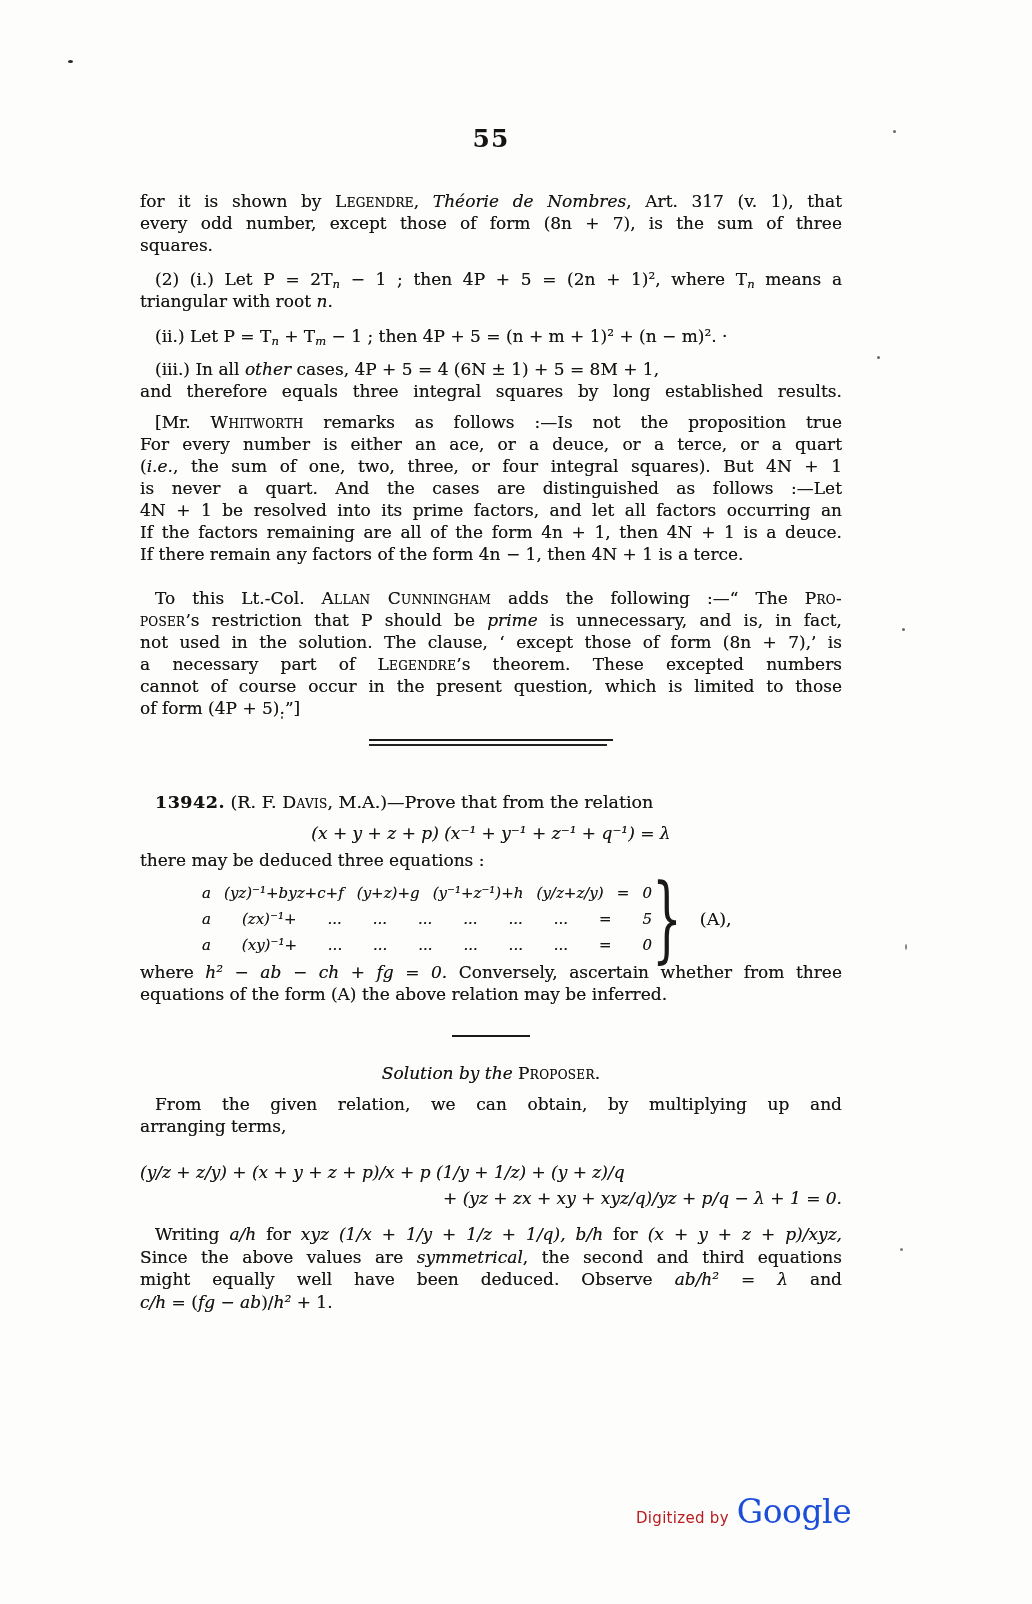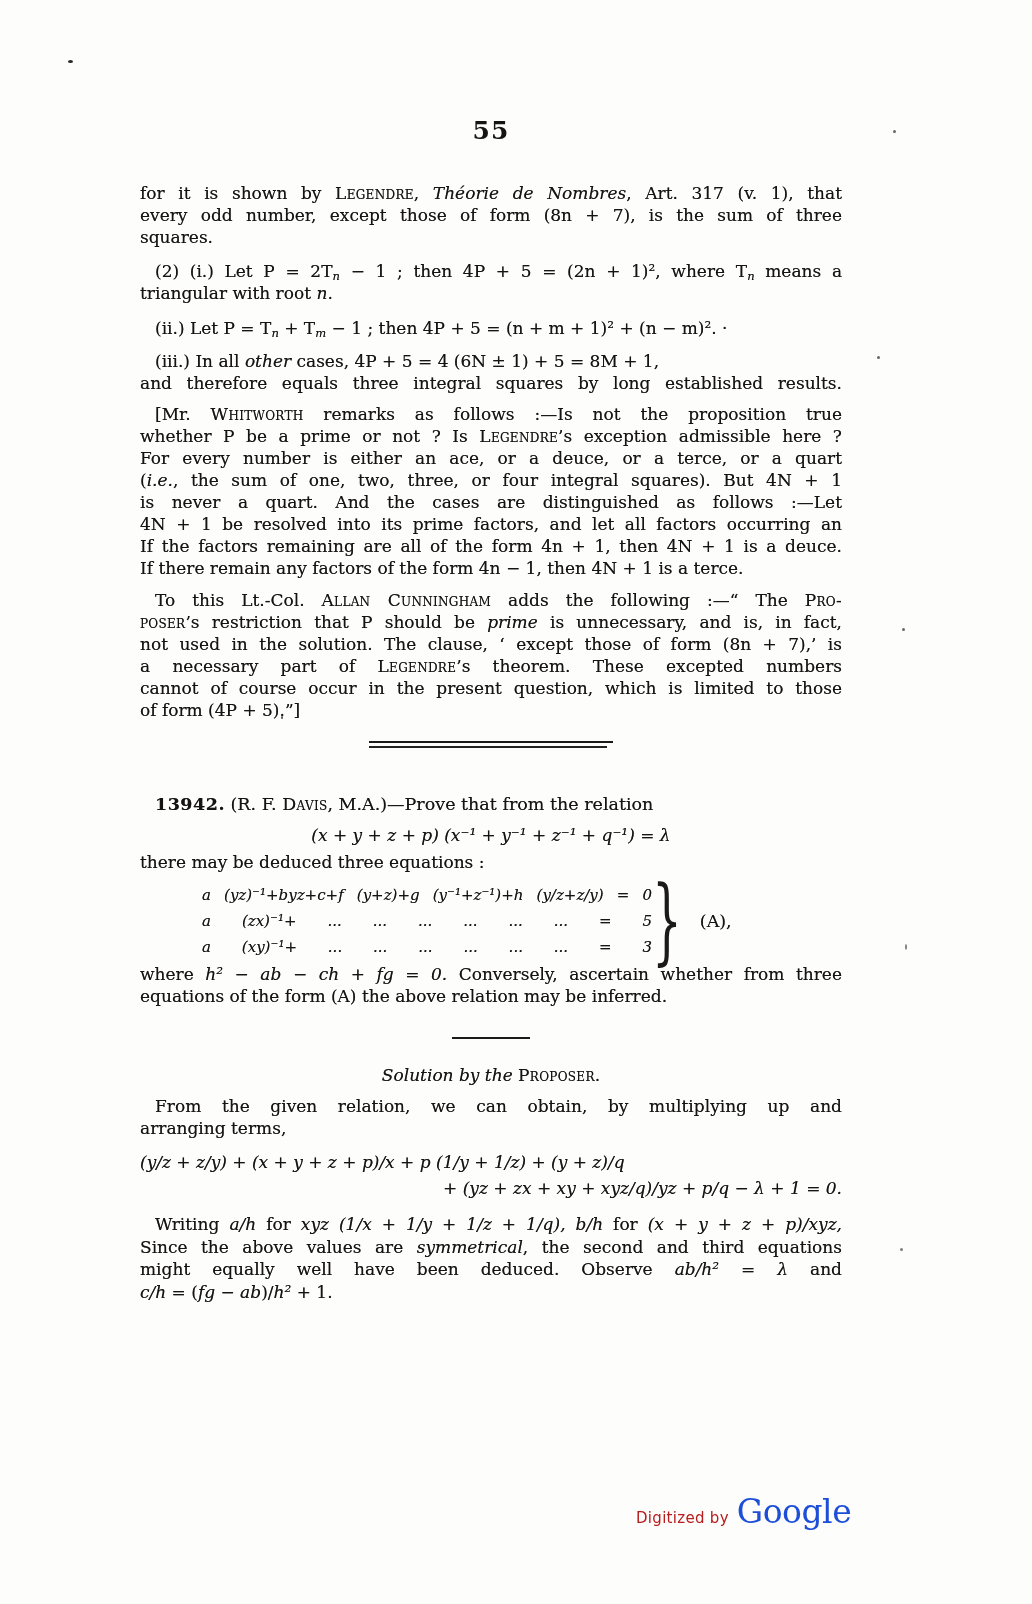--- a/index.html
+++ b/index.html
@@ -1,35 +1,35 @@
 <!DOCTYPE html>
 <html><head>
 <meta charset="utf-8">
 <style>
   html,body{margin:0;padding:0;background:#ffffff;}
   .page{position:relative;width:1032px;height:1604px;background:#fdfdfb;overflow:hidden;
         font-family:"DejaVu Serif", serif;color:#151413;}
-  .doc{position:absolute;left:140px;top:0;width:702px;padding-top:116px;}
+  .doc{position:absolute;left:140px;top:8px;width:702px;padding-top:116px;}
   .pageno{text-align:center;font-size:25px;font-weight:bold;height:30px;line-height:30px;
           letter-spacing:1px;margin-bottom:36px;}
   .ln{font-size:17px;line-height:22px;height:22px;white-space:normal;
       text-shadow:0 0 .45px rgba(20,18,16,.6);}
   .j{text-align:justify;text-align-last:justify;}
   .l{text-align:left;text-align-last:left;}
   .ctr{text-align:center;text-align-last:center;}
   .rt{text-align:right;text-align-last:right;}
   .ind{text-indent:15px;}
   .sc{font-variant:small-caps;letter-spacing:.3px;}
   .it{font-style:italic;}
   .bh{font-weight:bold;letter-spacing:.5px;}
   .m{font-style:italic;}
   .sb{font-size:68%;font-style:italic;vertical-align:-0.22em;}
   .para{margin:0;}
   .mt12{margin-top:12px;} .mt13{margin-top:13px;} .mt11{margin-top:11px;}
-  .mt9{margin-top:9px;} .mt6{margin-top:10px;} .mt8{margin-top:8px;} .mt4{margin-top:4px;} .mt2{margin-top:2px;}
+  .mt9{margin-top:9px;} .mt6{margin-top:22px;} .mt8{margin-top:8px;} .mt4{margin-top:4px;} .mt2{margin-top:2px;}
   .dbl-rule{margin:20px auto 0 auto;width:244px;}
   .dbl-rule .r1{height:0;border-top:2.5px solid #1c1a18;}
   .dbl-rule .r2{height:0;border-top:2px solid #24221f;margin-top:3px;width:238px;}
   .head-line{margin-top:44px;font-size:17.5px;line-height:24px;height:24px;text-align:left;}
   .eqrel{margin-top:7px;font-size:17px;line-height:24px;height:24px;}
   .eqa{display:flex;align-items:center;margin-top:8px;height:80px;}
   .eqa-col{width:450px;margin-left:62px;}
   .eqline{font-size:15px;line-height:26px;height:26px;}
   .brace{font-family:"DejaVu Serif",serif;font-size:94px;line-height:80px;height:80px;
          transform:scaleX(.5);transform-origin:left center;color:#1c1a18;font-weight:normal;}
@@ -68,21 +68,20 @@
       <div class="ln l ind"><span>(ii.) Let  P = T</span><span class="sb">n</span><span> + T</span><span class="sb">m</span><span> − 1 ;  then  4P + 5 = (n + m + 1)² + (n − m)².</span><span>  ·</span></div>
     </div>
 
     <div class="para mt11">
       <div class="ln l ind"><span>(iii.) In all </span><span class="it">other</span><span> cases,  4P + 5 = 4 (6N ± 1) + 5 = 8M + 1,</span></div>
       <div class="ln j">and therefore equals three integral squares by long established results.</div>
     </div>
 
     <div class="para mt9">
       <div class="ln j ind"><span>[Mr. </span><span class="sc">Whitworth</span><span> remarks as follows :—Is not the proposition true</span></div>
-      <div class="ln j"><span>whether P be a prime or not ?  Is </span><span class="sc">Legendre</span><span>’s exception admissible here ?</span></div>
       <div class="ln j">For every number is either an ace, or a deuce, or a terce, or a quart</div>
       <div class="ln j"><span>(</span><span class="it">i.e.</span><span>, the sum of one, two, three, or four integral squares).  But 4N + 1</span></div>
       <div class="ln j">is never a quart.  And the cases are distinguished as follows :—Let</div>
       <div class="ln j">4N + 1 be resolved into its prime factors, and let all factors occurring an</div>
       <div class="ln j">If the factors remaining are all of the form 4n + 1, then 4N + 1 is a deuce.</div>
       <div class="ln l">If there remain any factors of the form 4n − 1, then 4N + 1 is a terce.</div>
     </div>
 
     <div class="para mt6">
       <div class="ln j ind"><span>To this Lt.-Col. </span><span class="sc">Allan Cunningham</span><span> adds the following :—“ The </span><span class="sc">Pro-</span></div>
@@ -101,21 +100,21 @@
     <div class="head-line ln l ind"><span class="bh">13942.</span><span>  (R. F. </span><span class="sc">Davis</span><span>, M.A.)—Prove that from the relation</span></div>
 
     <div class="eqrel ln ctr m">(x + y + z + p) (x⁻¹ + y⁻¹ + z⁻¹ + q⁻¹) = λ</div>
 
     <div class="ln l mt4">there may be deduced three equations :</div>
 
     <div class="eqa">
       <div class="eqa-col">
         <div class="ln j eqline m">a (yz)⁻¹+byz+c+f (y+z)+g (y⁻¹+z⁻¹)+h (y/z+z/y) = 0</div>
         <div class="ln j eqline m">a (zx)⁻¹+ ... ... ... ... ... ... = 5</div>
-        <div class="ln j eqline m">a (xy)⁻¹+ ... ... ... ... ... ... = 3</div>
+        <div class="ln j eqline m">a (xy)⁻¹+ ... ... ... ... ... ... = 0</div>
       </div>
       <div class="brace">}</div>
       <div class="eqa-label">(A),</div>
     </div>
 
     <div class="ln j mt2"><span>where  </span><span class="it">h² − ab − ch + fg = 0.</span><span>  Conversely, ascertain whether from three</span></div>
     <div class="ln l">equations of the form (A) the above relation may be inferred.</div>
 
     <div class="srule"></div>
 

